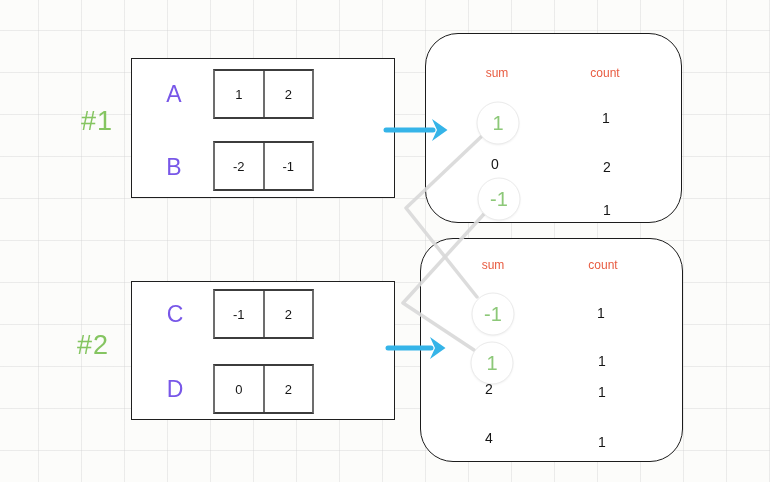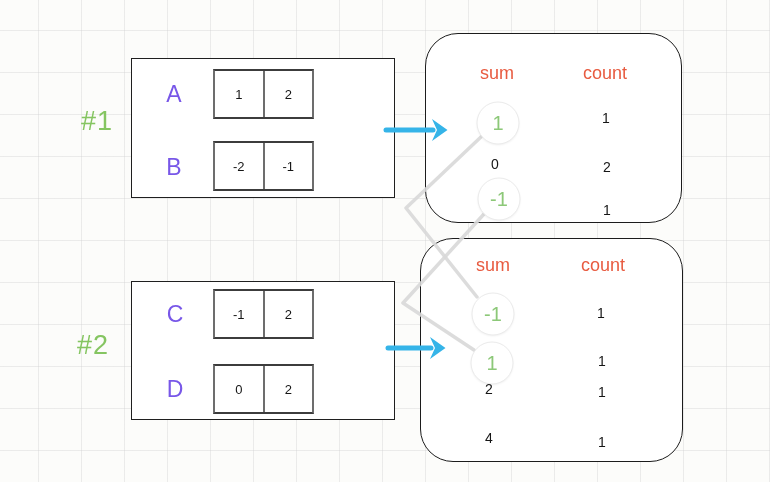--- a/index.html
+++ b/index.html
@@ -45,21 +45,21 @@
   }
   .cell + .cell { border-left:2px solid #6d6d6d; }
 
   .sum-table {
     position:absolute; background:#ffffff;
     border:1.6px solid #1c1c1c; border-radius:33px;
     box-sizing:border-box;
   }
   .col-header {
     position:absolute; transform:translate(-50%,-50%);
-    color:#e85b40; font-size:18px; z-index:10;
+    color:#e85b40; font-size:12px; z-index:10;
   }
   .val {
     position:absolute; transform:translate(-50%,-50%);
     font-size:14px; color:#151515; z-index:10;
   }
   .val.circled {
     width:43px; height:43px; border-radius:50%;
     background:#fff; border:1.6px solid #ebebeb;
     color:#8cc878; font-size:20px;
     display:flex; align-items:center; justify-content:center;

